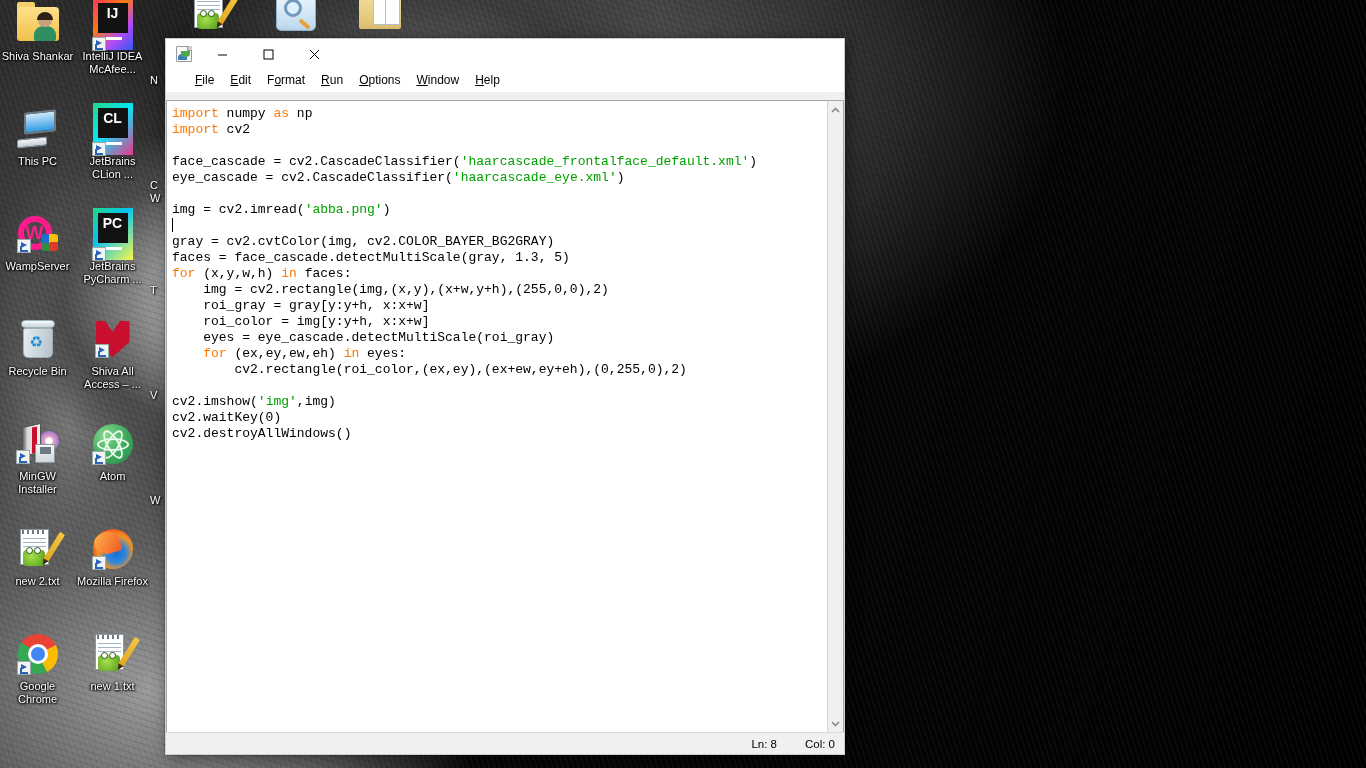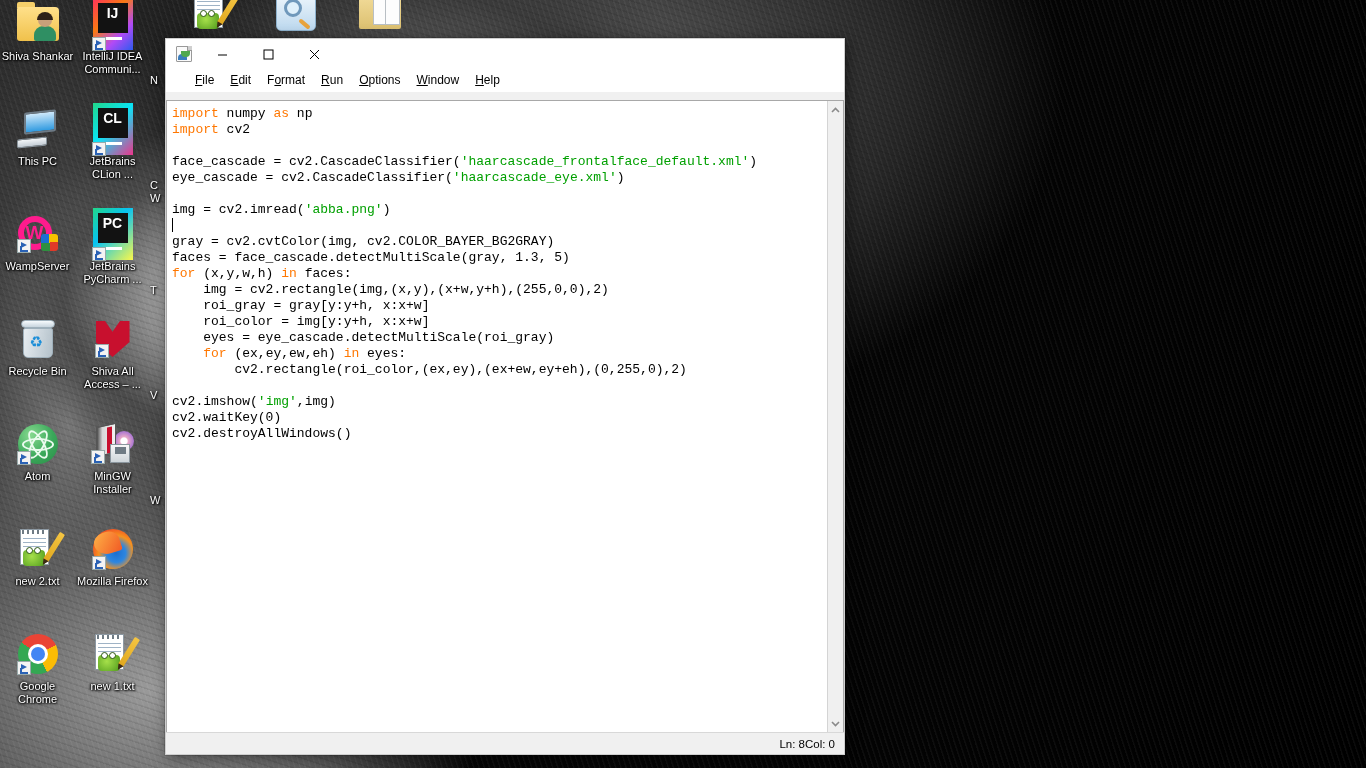--- a/index.html
+++ b/index.html
@@ -290,21 +290,21 @@
   }
   .scroll-arrow svg { display: block; }
 
   .statusbar {
     height: 22px;
     background: #f0f0f0;
     border-top: 1px solid #d8d8d8;
     display: flex; align-items: center;
     justify-content: flex-end;
     padding-right: 9px;
-    gap: 0;
+    gap: 28px;
     flex: 0 0 22px;
     font-size: 11.5px;
     color: #000;
   }
 </style>
 </head>
 <body>
 
 <div id="desktop">
   <div class="wallpaper"></div>
@@ -374,21 +374,21 @@
     <div class="d-icon">
       <div class="glyph">
         <div class="ic-jb">
             <div class="bg ij-bg"></div>
             <div class="sq"></div>
             <div class="txt">IJ</div>
             <div class="bar"></div>
           <div class="shortcut-arrow"></div>
           </div>
       </div>
-      <div class="label">IntelliJ IDEA Communi...</div>
+      <div class="label">IntelliJ IDEA McAfee...</div>
     </div>
 
     <div></div>
 
     <div class="d-icon">
       <div class="glyph">
         <div class="ic-pc">
             <div class="mon"></div>
             <div class="kb"></div>
           </div>
@@ -456,42 +456,42 @@
           <div class="shortcut-arrow"></div>
           </div>
       </div>
       <div class="label">Shiva All Access – ...</div>
     </div>
 
     <div></div>
 
     <div class="d-icon">
       <div class="glyph">
+        <div class="ic-mingw">
+            <div class="cd"></div>
+            <div class="book"></div>
+            <div class="band"></div>
+            <div class="fd"></div>
+          <div class="shortcut-arrow"></div>
+          </div>
+      </div>
+      <div class="label">MinGW Installer</div>
+    </div>
+
+    <div class="d-icon">
+      <div class="glyph">
         <div class="ic-atom">
             <div class="ball"></div>
             <div class="o1"></div>
             <div class="o2"></div>
             <div class="o3"></div>
           <div class="shortcut-arrow"></div>
           </div>
       </div>
       <div class="label">Atom</div>
-    </div>
-
-    <div class="d-icon">
-      <div class="glyph">
-        <div class="ic-mingw">
-            <div class="cd"></div>
-            <div class="book"></div>
-            <div class="band"></div>
-            <div class="fd"></div>
-          <div class="shortcut-arrow"></div>
-          </div>
-      </div>
-      <div class="label">MinGW Installer</div>
     </div>
 
     <div></div>
 
     <div class="d-icon">
       <div class="glyph">
         <div class="ic-txt">
             <div class="pg"></div>
             <div class="rings"></div>
           <div class="ln" style="top:9px"></div>

